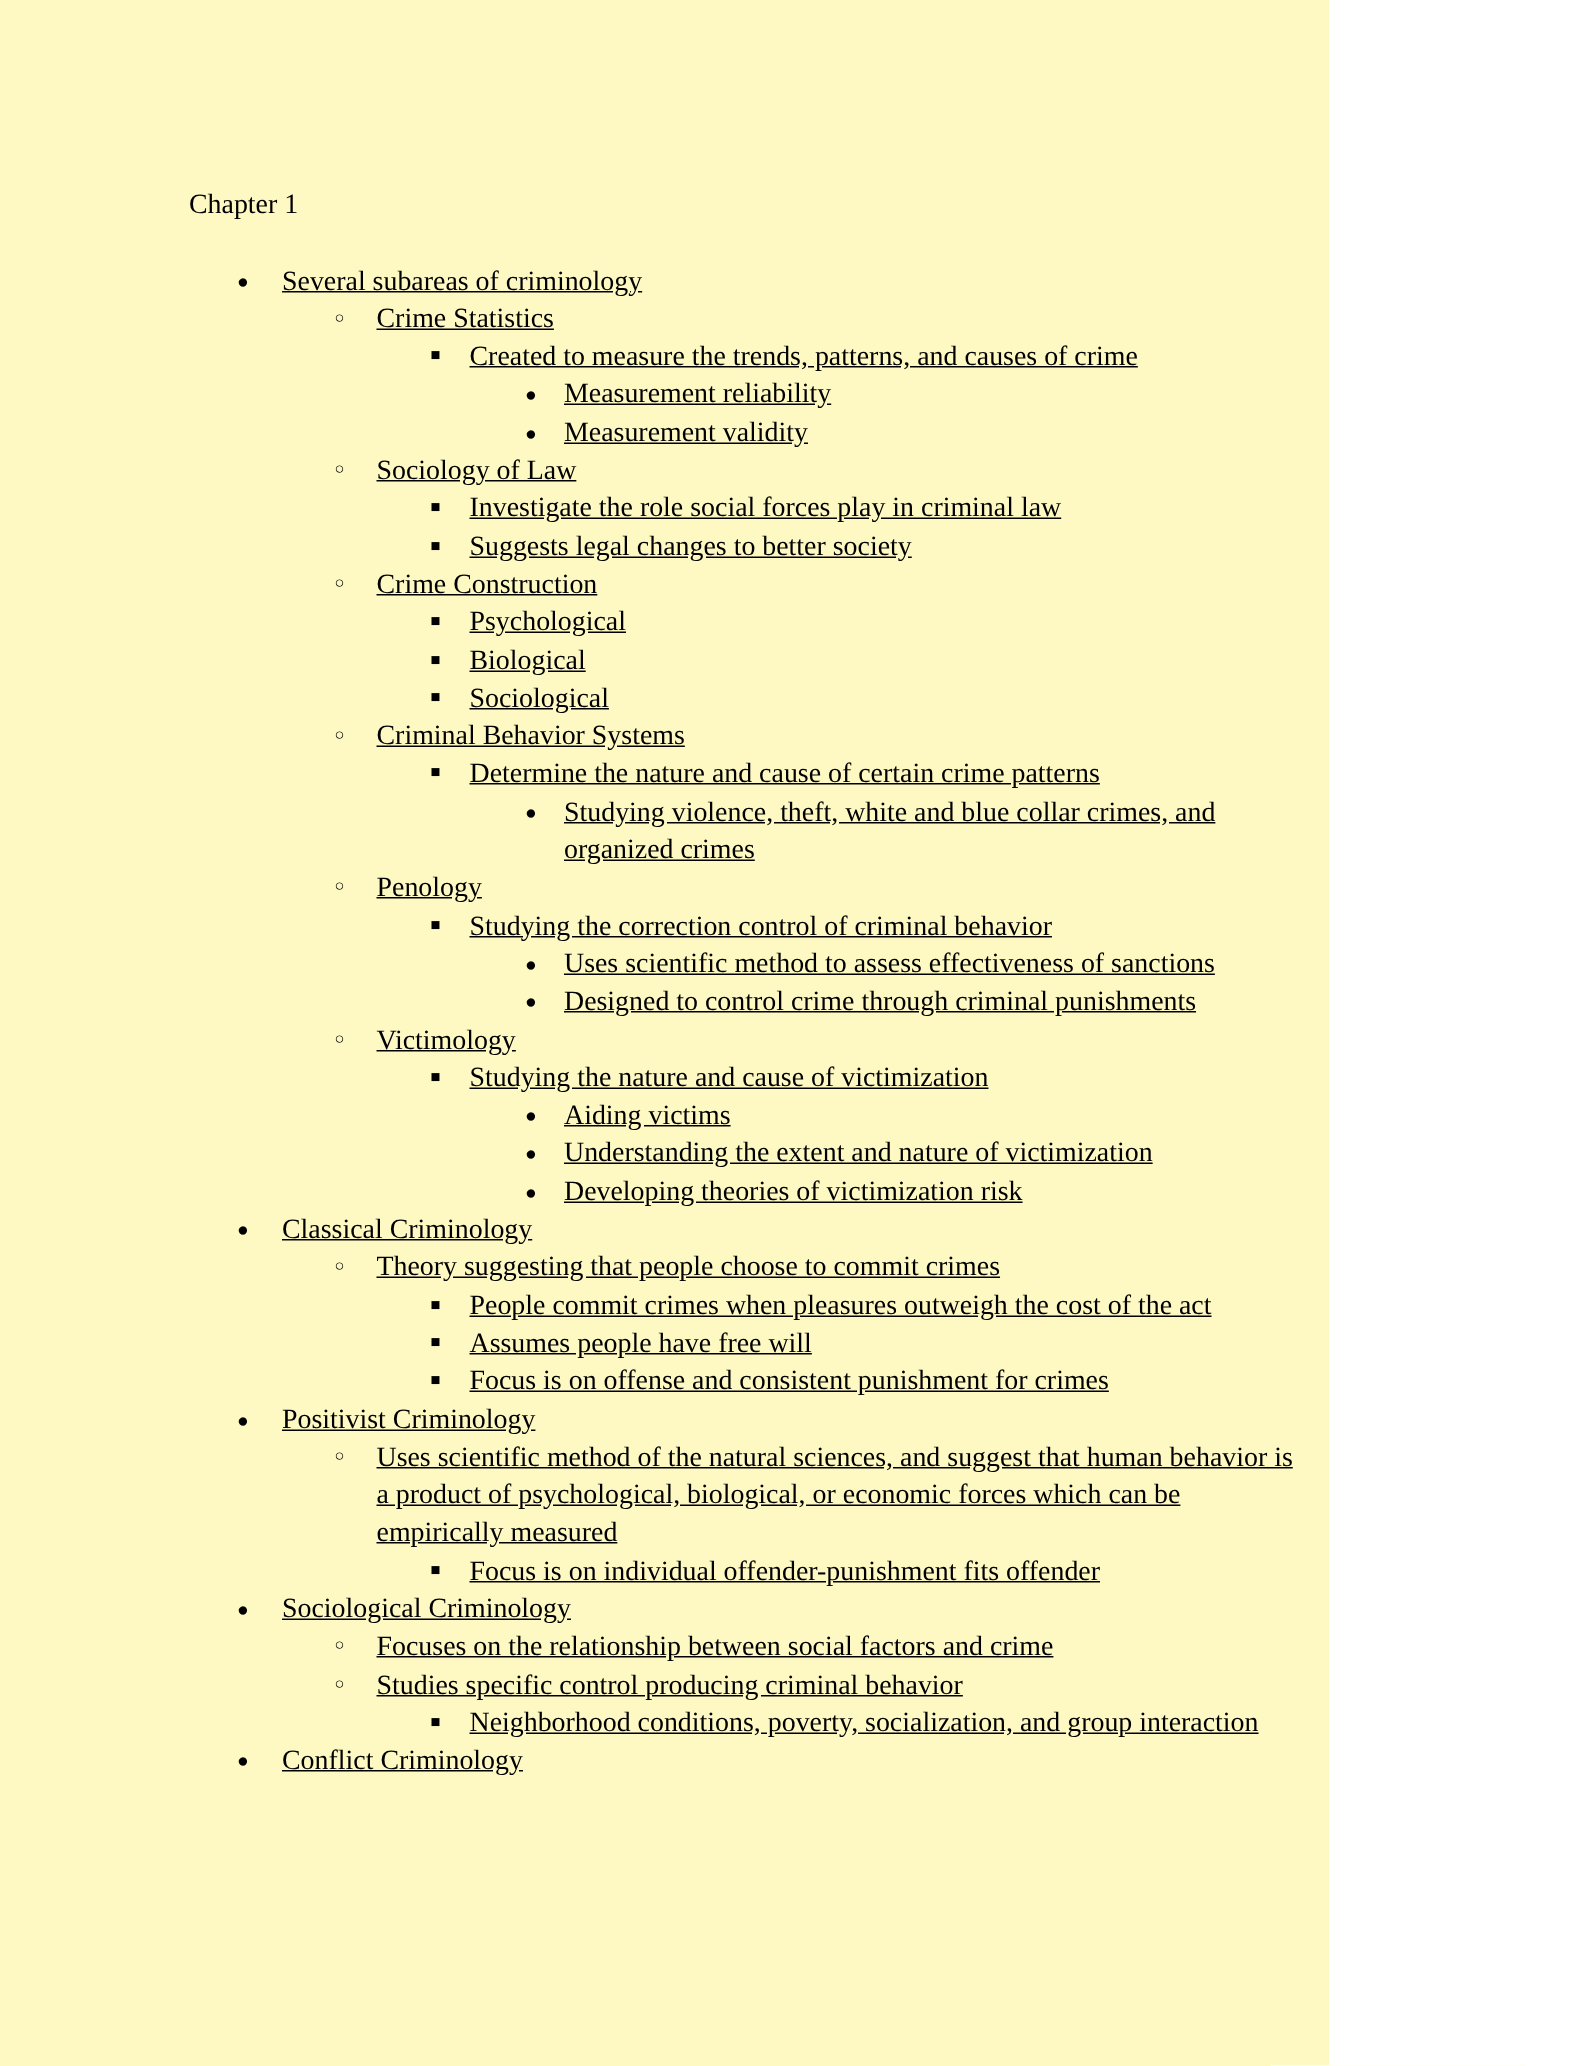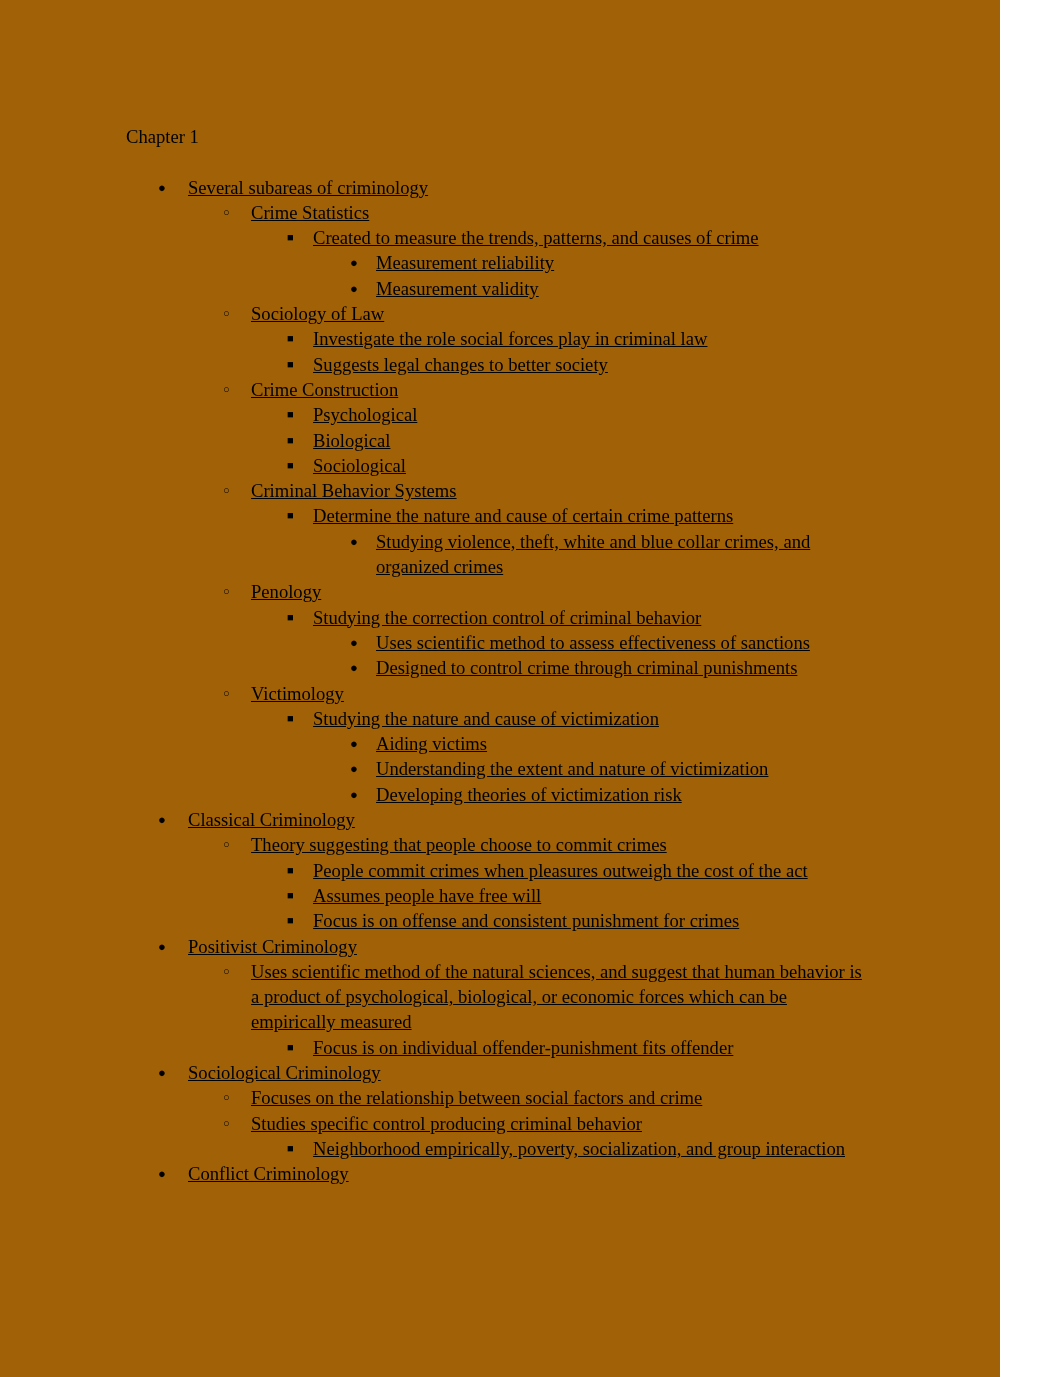--- a/index.html
+++ b/index.html
@@ -7,23 +7,23 @@
     margin: 0;
     padding: 0;
     background: #ffffff;
   }
   body {
     font-family: "Liberation Serif", "DejaVu Serif", serif;
     color: #000000;
   }
   .page {
     position: relative;
-    width: 1000px;
+    width: 886px;
     height: 1377px;
-    background: #a16207;
+    background: #fef9c3;
     overflow: hidden;
     box-sizing: border-box;
   }
   .doc-body {
     position: absolute;
     left: 126px;
     top: 124px;
     width: 740px;
   }
   .line {
@@ -229,21 +229,21 @@
         <li class="item lvl2">
           <span class="bullet circle-sm">○</span>
           <span class="item-text">Focuses on the relationship between social factors and crime</span>
         </li>
         <li class="item lvl2">
           <span class="bullet circle-sm">○</span>
           <span class="item-text">Studies specific control producing criminal behavior</span>
         </li>
         <li class="item lvl3">
           <span class="bullet square-sm">■</span>
-          <span class="item-text">Neighborhood empirically, poverty, socialization, and group interaction</span>
+          <span class="item-text">Neighborhood conditions, poverty, socialization, and group interaction</span>
         </li>
         <li class="item lvl1">
           <span class="bullet disc-lg">●</span>
           <span class="item-text">Conflict Criminology</span>
         </li>
       </ul>
 
   </div>
 </div>
 

